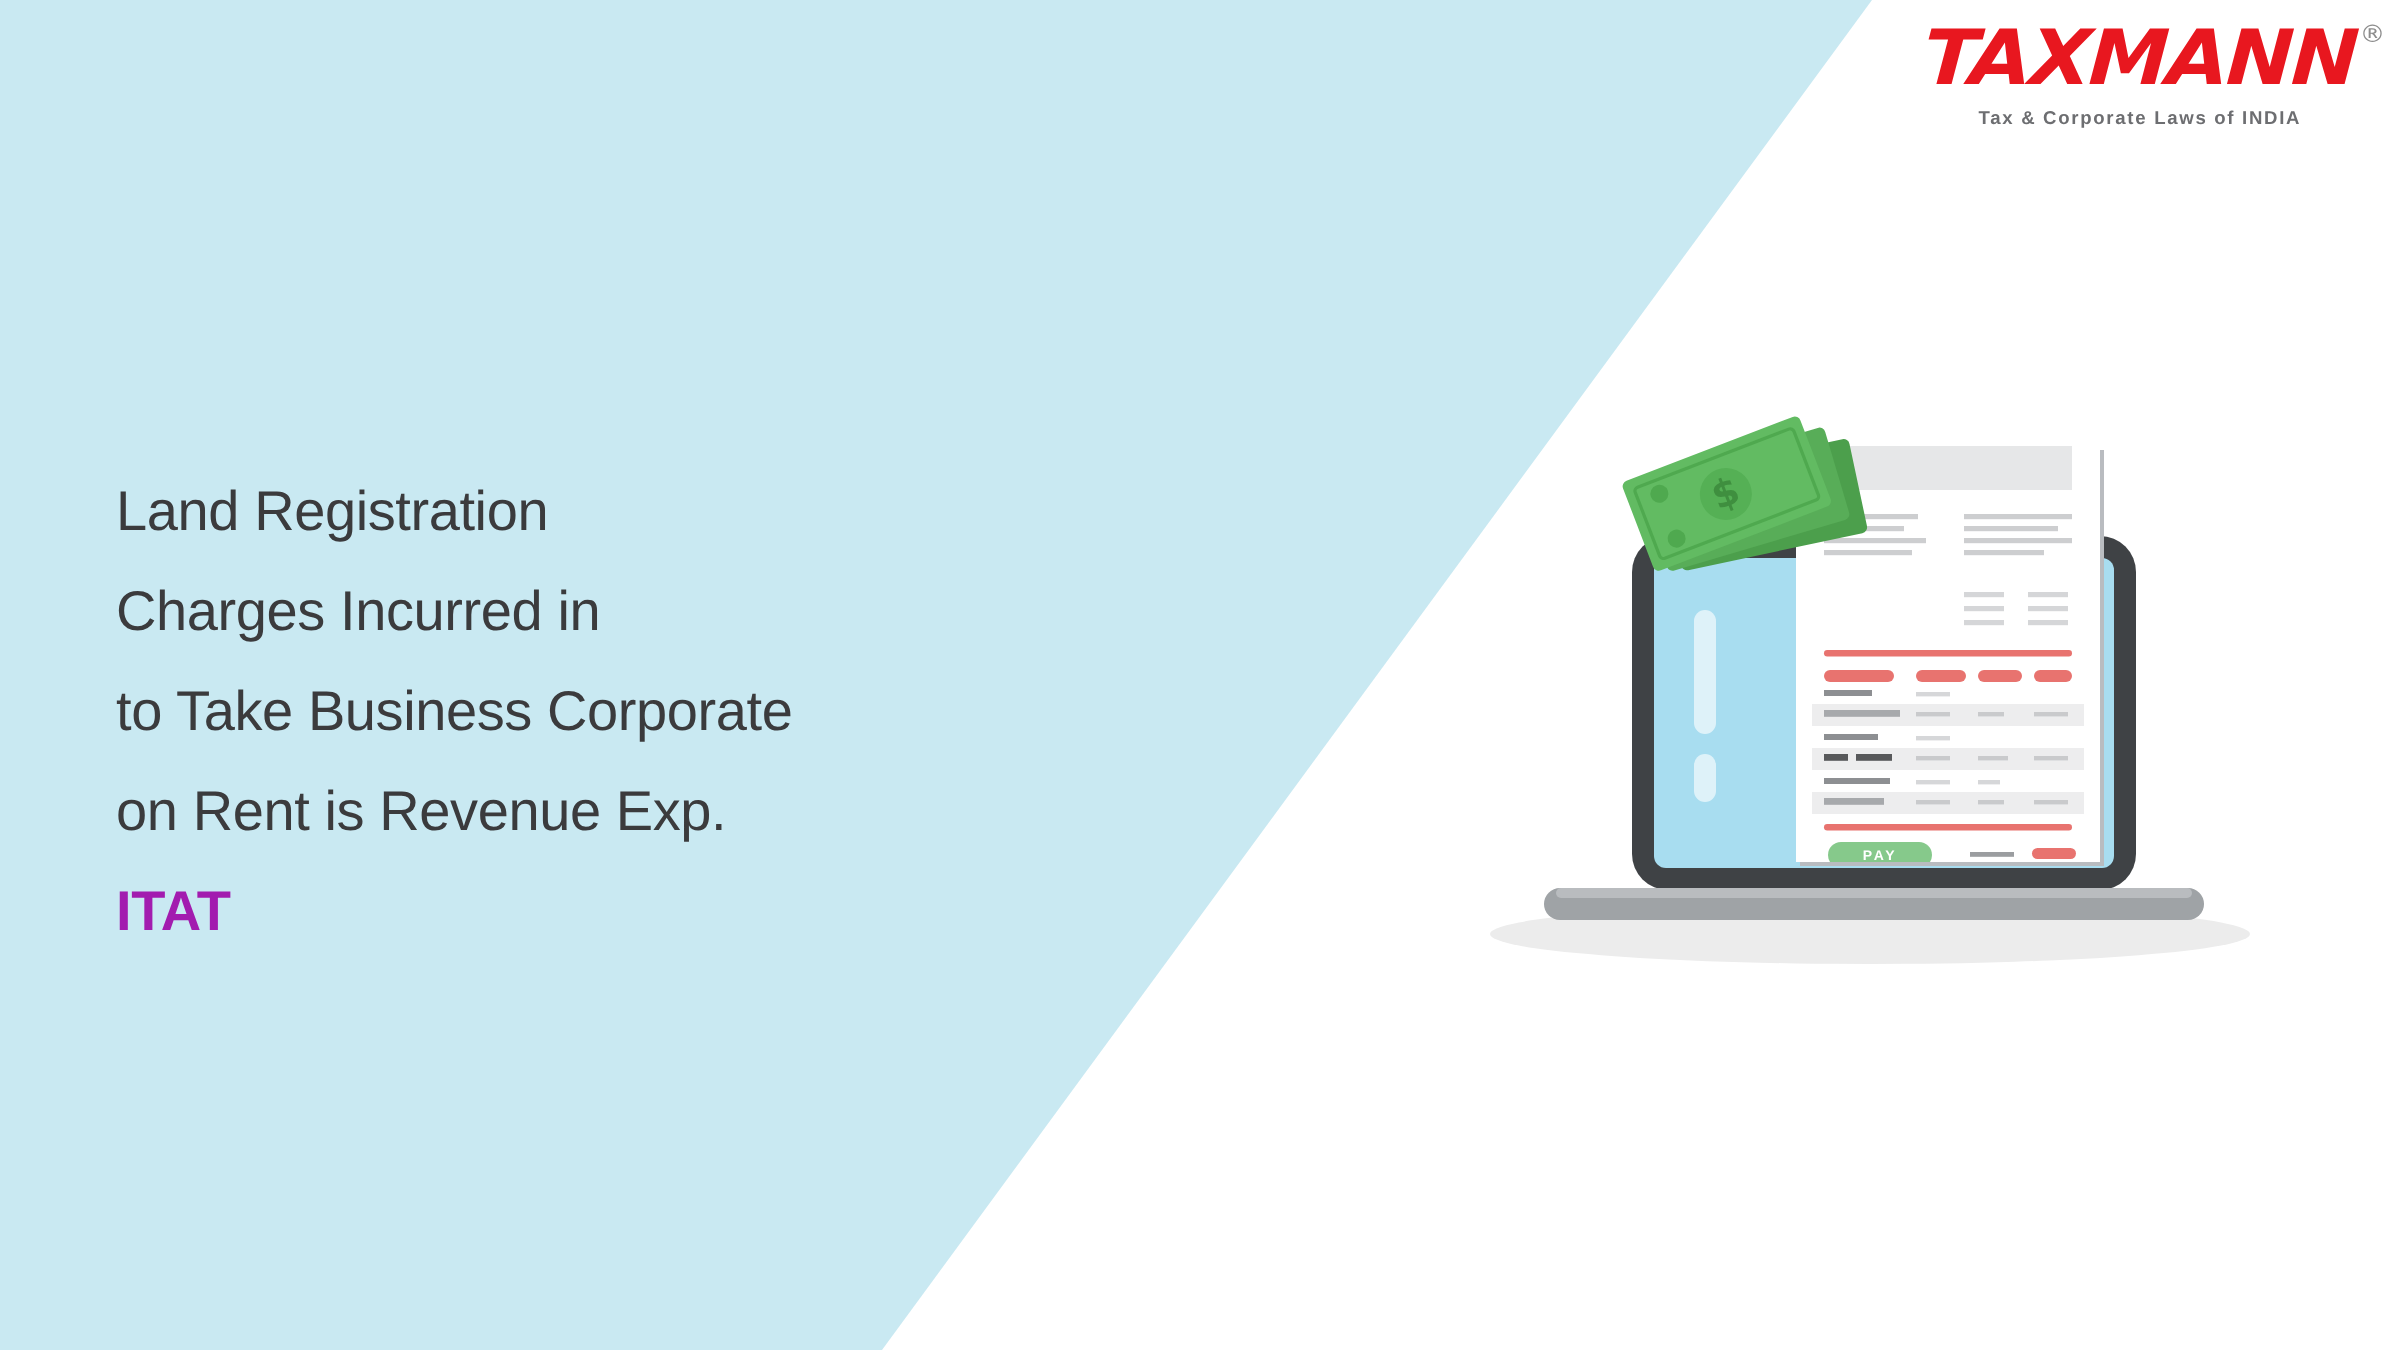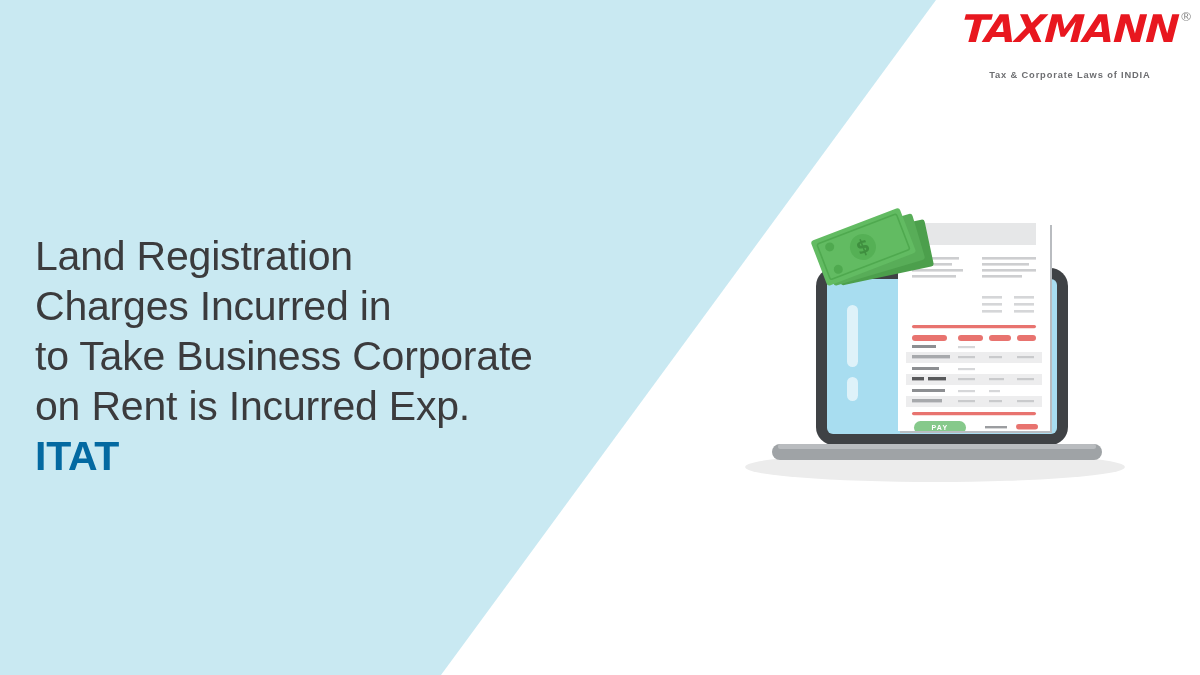--- a/index.html
+++ b/index.html
@@ -56,44 +56,44 @@
     top: 1px;
     right: -13px;
     font-size: 12px;
     font-style: normal;
     font-weight: normal;
     color: #8d8d8d;
     letter-spacing: 0;
     transform: skewX(3deg);
   }
   .logo-tag {
-    margin-top: 23px;
+    margin-top: 7px;
     font-family: "Liberation Sans", sans-serif;
     font-size: 9.3px;
     font-weight: bold;
     color: #6d6e71;
     letter-spacing: 0.85px;
     white-space: nowrap;
   }
 
   
   .headline {
     position: absolute;
-    left: 35px;
+    left: 58px;
     top: 231px;
     width: 610px;
     font-family: "Liberation Sans", sans-serif;
-    font-size: 41px;
+    font-size: 28px;
     line-height: 50px;
     color: #3b3b3d;
     letter-spacing: -0.2px;
   }
   .headline .court {
     font-weight: bold;
-    color: #0369a1;
+    color: #a21caf;
   }
 
   
   .art {
     position: absolute;
     left: 730px;
     top: 195px;
     width: 420px;
     height: 300px;
   }
@@ -112,21 +112,21 @@
       <span>TAXMANN</span>
       <span class="logo-reg">®</span>
     </div>
     <div class="logo-tag">Tax &amp; Corporate Laws of INDIA</div>
   </div>
 
   <div class="headline">
     <div>Land Registration</div>
     <div>Charges Incurred in</div>
     <div>to Take Business Corporate</div>
-    <div>on Rent is Incurred Exp.</div>
+    <div>on Rent is Revenue Exp.</div>
     <div class="court">ITAT</div>
   </div>
 
   <div class="art">
     <svg width="420" height="300" viewBox="0 0 420 300" xmlns="http://www.w3.org/2000/svg">
 
       <defs>
         <clipPath id="screenClip">
           <rect x="97" y="84" width="230" height="155" rx="6"></rect>
         </clipPath>

